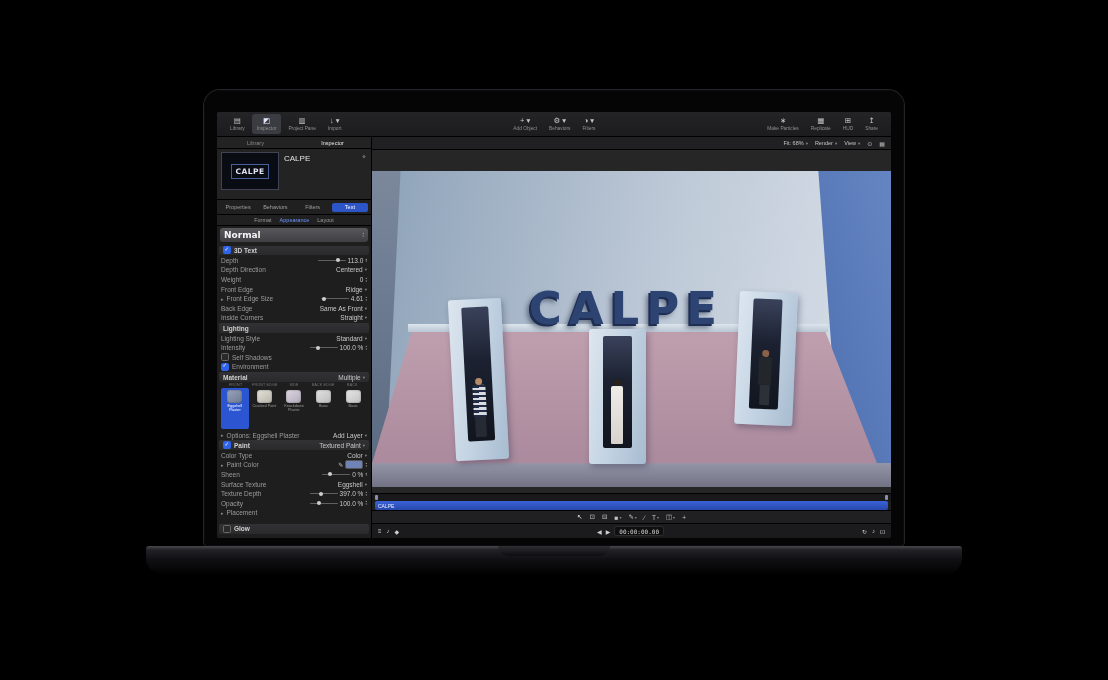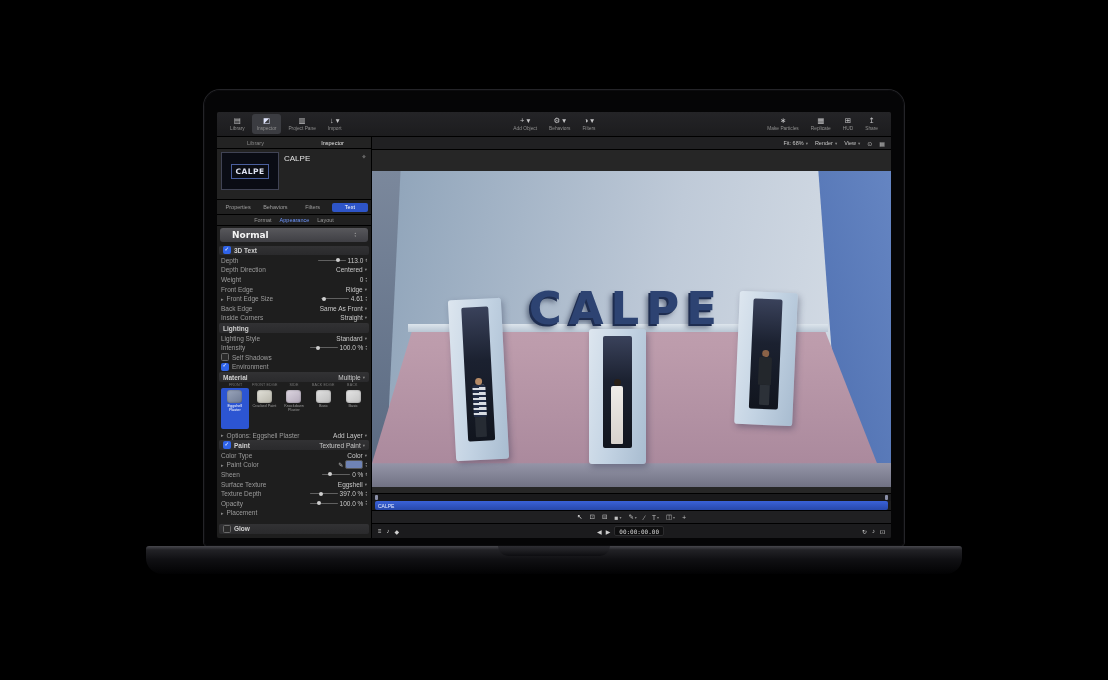--- a/index.html
+++ b/index.html
@@ -37,21 +37,21 @@
   .thumb-text{font-family:"DejaVu Sans",sans-serif;font-weight:bold;font-size:7.5px;letter-spacing:.5px;color:#dfe3f2;}
   .obj-title{font-size:8px;color:#e3e3e3;padding-top:2px;}
   .pin{position:absolute;right:5px;top:4px;font-size:7px;color:#9a9a9a;}
   .insp-tabs{flex:0 0 12px;display:flex;align-items:center;padding:1px 3px;gap:1px;background:#202020;border-bottom:1px solid #000;}
   .insp-tab{flex:1;text-align:center;font-size:5.5px;color:#9f9f9f;padding:1.5px 0;border-radius:2px;white-space:nowrap;}
   .insp-tab.active{background:#2e55c8;color:#fff;}
   .sub-tabs{flex:0 0 10px;display:flex;align-items:center;justify-content:center;gap:8px;background:#202020;border-bottom:1px solid #000;}
   .sub-tab{font-size:5.5px;color:#999;}
   .sub-tab.active{color:#6e96ff;}
   .preset{flex:0 0 14px;margin:2px 3px;background:linear-gradient(#58585c,#3f3f44);border-radius:3px;
-          display:flex;align-items:center;padding:0 12px;}
+          display:flex;align-items:center;padding:0 4px;}
   .preset-text{font-family:"DejaVu Sans",sans-serif;font-weight:bold;font-size:9px;color:#f4f4f4;}
   .preset .stepper{margin-left:auto;}
   .rows{flex:1;display:flex;flex-direction:column;padding:1px 0;overflow:hidden;}
   .row{flex:0 0 9.6px;display:flex;align-items:center;padding:0 4px;gap:3px;}
   .row .lbl{color:#9c9c9c;white-space:nowrap;}
   .row.section,.row.subheader{background:linear-gradient(#323234,#2a2a2c);border-radius:2px;margin:.5px 2px;}
   .row.section .lbl,.row.subheader .lbl{color:#d0d0d0;font-weight:bold;}
   .right{margin-left:auto;display:flex;align-items:center;gap:2px;}
   .val{color:#c9c9c9;white-space:nowrap;}
   .caret{color:#8a8a8a;font-size:4.5px;}

